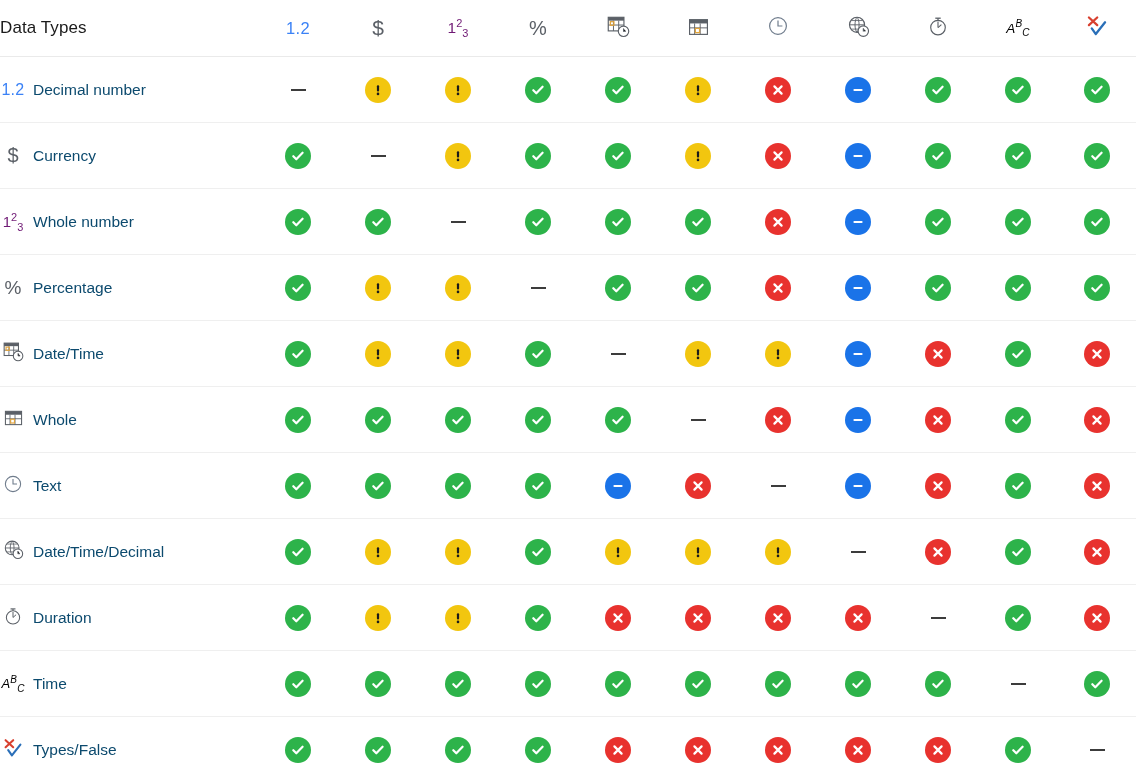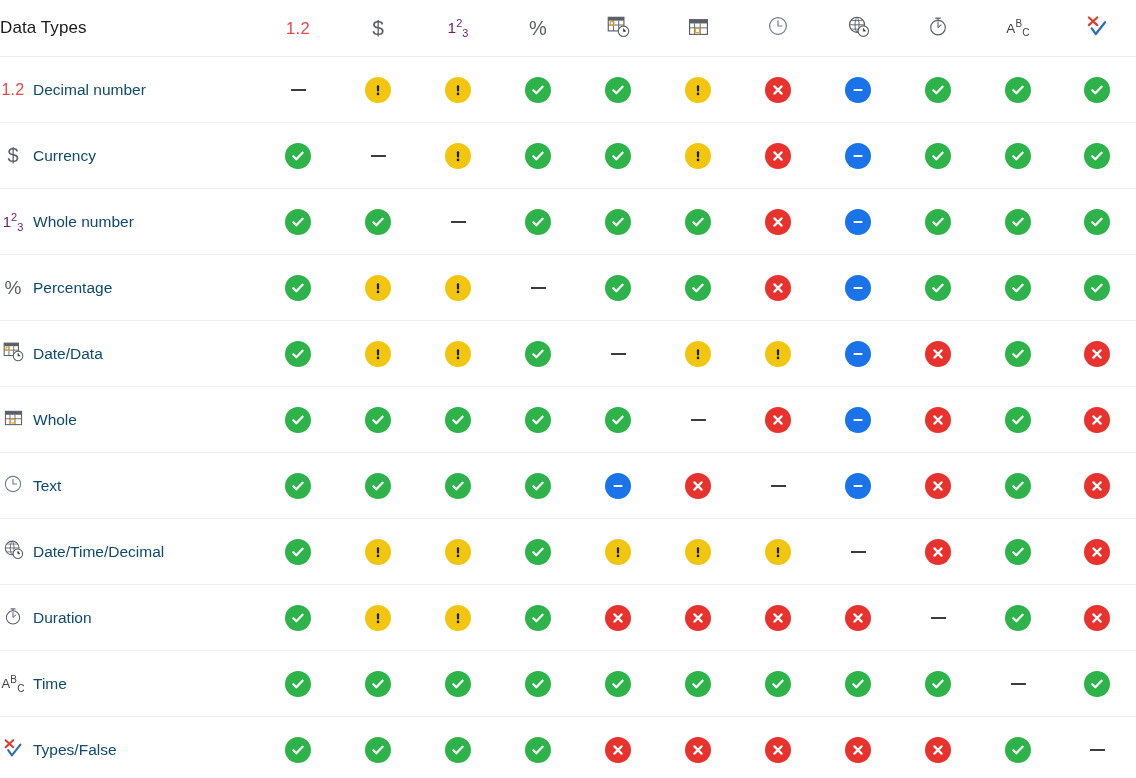--- a/index.html
+++ b/index.html
@@ -76,27 +76,27 @@
     width: 26px;
     height: 26px;
     flex: 0 0 26px;
   }
   .rowlabel-inner .rtext {
     font-size: 15.5px;
     color: #0c4a6e;
   }
 
   
-  .g-dec { font-size: 16px; color: #ef4444; letter-spacing: .3px; }
+  .g-dec { font-size: 16px; color: #3b82f6; letter-spacing: .3px; }
   .g-cur { font-size: 20px; color: #5b6067; }
   .g-whole { font-size: 15px; color: #701a75; }
   .g-whole sup { font-size: 11px; }
   .g-whole sub { font-size: 11px; }
   .g-pct { font-size: 19px; color: #5b6067; }
-  .g-abc { font-size: 13px; color: #404040; letter-spacing: .2px; }
+  .g-abc { font-size: 13px; color: #000000; letter-spacing: .2px; font-style: italic; }
   .g-abc sup { font-size: 10px; }
   .g-abc sub { font-size: 10px; }
 
   
   th .g-dec { font-size: 16.5px; }
   th .g-cur { font-size: 21px; }
   th .g-whole { font-size: 15.5px; }
   th .g-pct { font-size: 20px; }
   th .g-abc { font-size: 13.5px; }
 
@@ -469,21 +469,21 @@
             <span class="ricon">
               <span><svg width="21" height="21" viewBox="0 0 22 22">
                   <rect x="1.2" y="2.2" width="15" height="13" fill="none" stroke="#5b6067" stroke-width="1.1"></rect>
                   <rect x="1.2" y="2.2" width="15" height="3.2" fill="#5b6067"></rect>
                   <path d="M6.2 5.4V15.2M11.2 5.4V15.2M1.2 9.6H16.2" stroke="#5b6067" stroke-width="0.9"></path>
                   <rect x="3.2" y="6.4" width="3.4" height="3.4" fill="none" stroke="#e0a33c" stroke-width="1.2"></rect>
                   <circle cx="15.8" cy="15.6" r="5" fill="#fff" stroke="#5b6067" stroke-width="1.1"></circle>
                   <path d="M15.8 12.8V15.6H18" stroke="#5b6067" stroke-width="1"></path>
                 </svg></span>
             </span>
-            <span class="rtext">Date/Data</span>
+            <span class="rtext">Date/Time</span>
           </div>
         </td>
         <td><span class="mark ok">
             <svg width="16" height="16" viewBox="0 0 16 16">
               <path d="M3.3 8.2L6.3 11.3L12.6 4.7" stroke="#fff" stroke-width="2.2" fill="none" stroke-linecap="round" stroke-linejoin="round"></path>
             </svg>
           </span></td>
         <td><span class="mark warn">
             <svg width="16" height="16" viewBox="0 0 16 16">
               <rect x="6.9" y="3.2" width="2.2" height="6.3" rx="1" fill="#1b1b1b"></rect>

